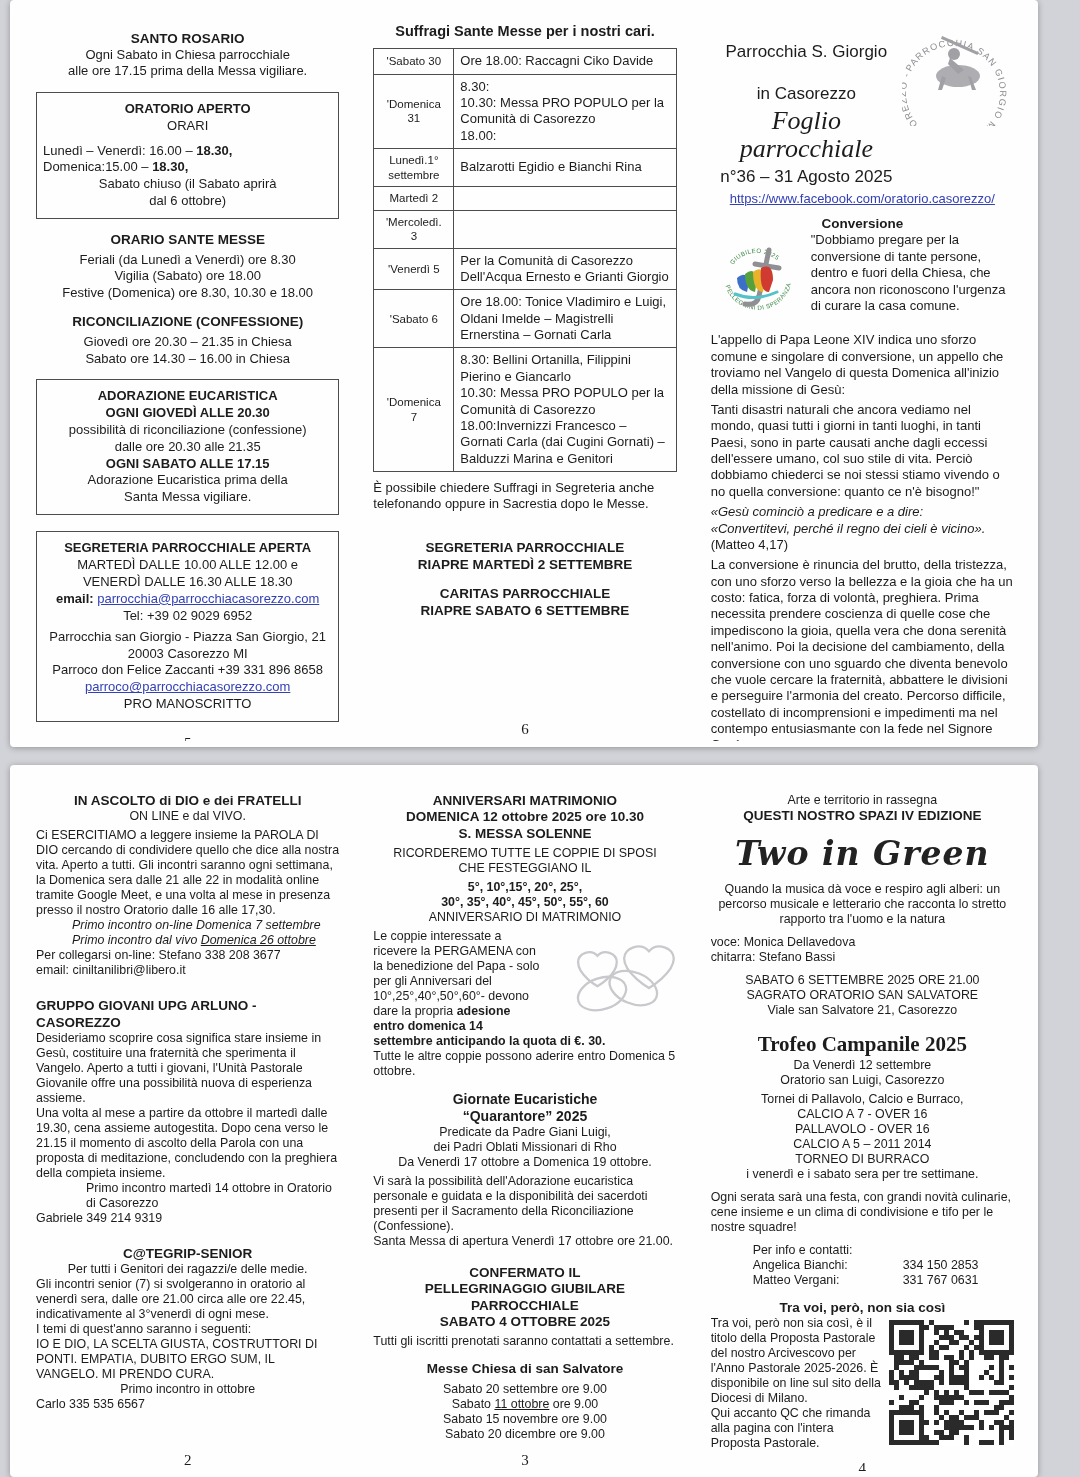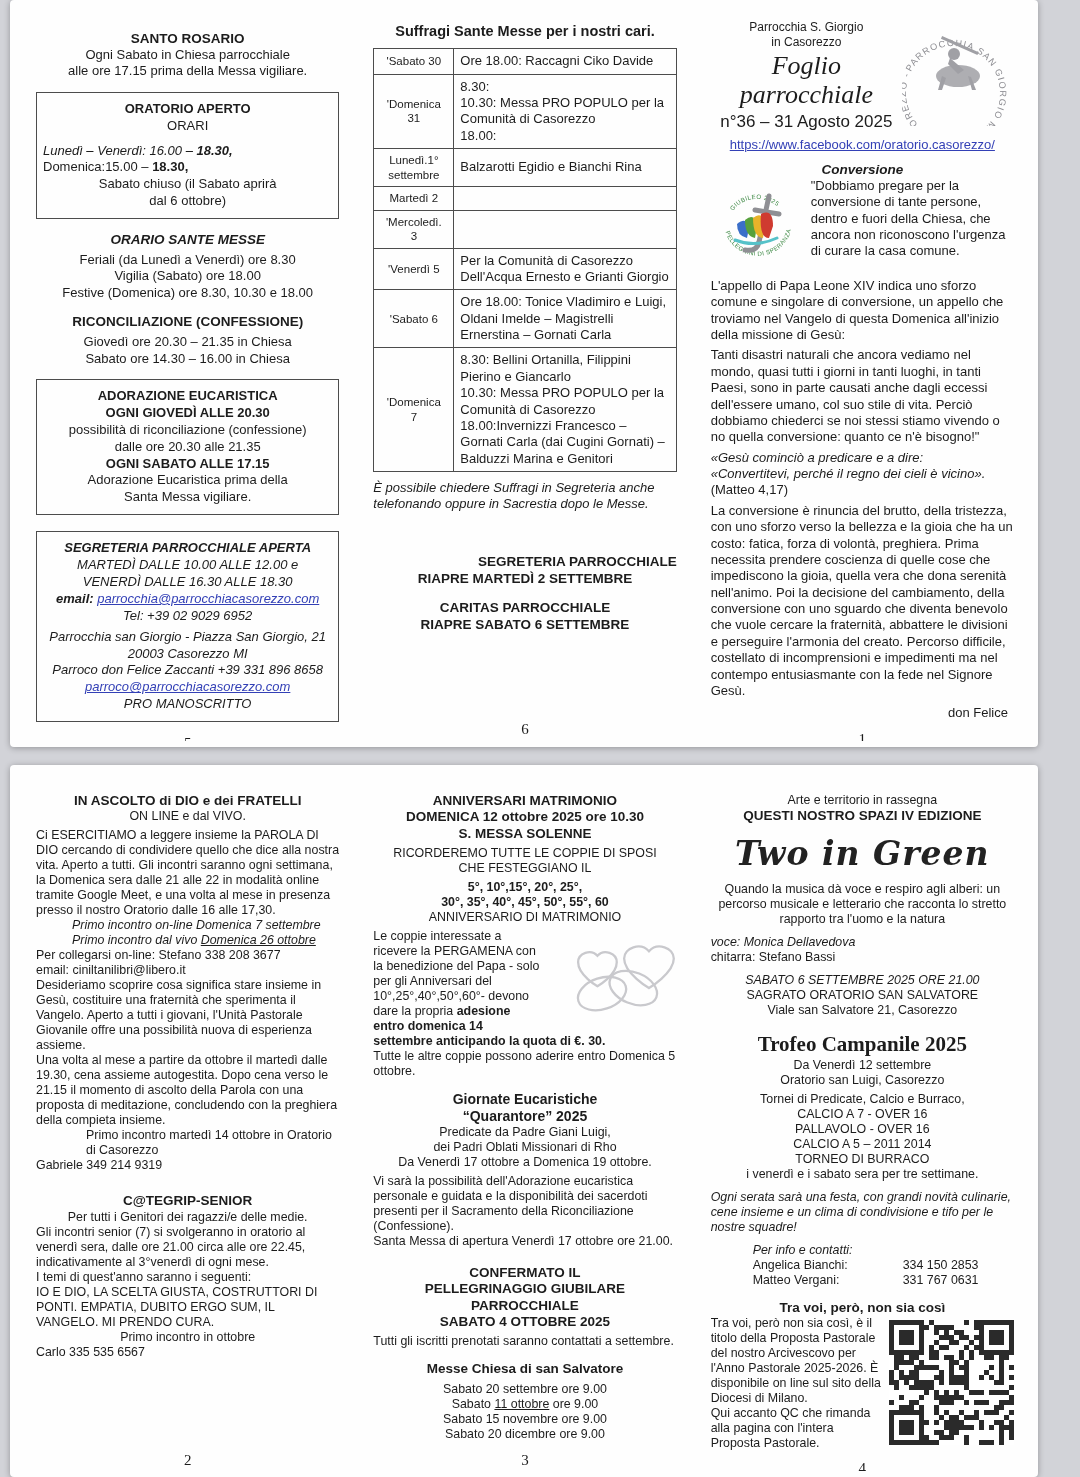--- a/index.html
+++ b/index.html
@@ -20,32 +20,32 @@
   .sheet2 { top:765px; height:712px; }
   .cols { display:flex; gap:34px; height:100%; padding:14px 24px 6px 26px; }
   .sheet2 .cols { padding-top:28px; }
   .col { flex:1 1 0; display:flex; flex-direction:column; font-size:13px; line-height:1.26; overflow:hidden; }
   .sheet2 .col { font-size:12.4px; line-height:1.21; }
   .pageno { margin-top:auto; text-align:center; font-family:"Liberation Serif", serif; font-size:15px; padding:8px 0 2px; }
   .b { font-weight:bold; }
   .u { text-decoration:underline; }
   .ctr { text-align:center; }
   .h { font-weight:bold; text-align:center; font-size:13.5px; }
-  .mt4{margin-top:4px;} .mt8{margin-top:8px;font-style:italic;} .mt12{margin-top:12px;} .mt16{margin-top:16px;} .mt20{margin-top:20px;} .mt26{margin-top:40px;text-align:right;}
+  .mt4{margin-top:4px;} .mt8{margin-top:8px;} .mt12{margin-top:12px;} .mt16{margin-top:16px;} .mt20{margin-top:20px;} .mt26{margin-top:26px;}
   .box { border:1.5px solid #4c4c4c; padding:8px 6px; margin:12px 0 4px; text-align:center; line-height:1.3; }
   a.link { color:#3340b6; text-decoration:underline; cursor:pointer; word-break:break-all; }
   
   table.mtable { width:100%; border-collapse:collapse; margin-top:8px; }
   table.mtable td { border:1.5px solid #4c4c4c; padding:4px 6px; vertical-align:middle; }
   td.day { width:80px; text-align:center; font-size:11.5px; white-space:pre-line; }
   td.txt { white-space:pre-line; }
   
   .p1head { display:flex; align-items:flex-start; }
   .p1head .txtblk { flex:1; text-align:center; padding-top:6px; }
-  .p1-parrocchia { font-size:12px; line-height:1.25; }
+  .p1-parrocchia { font-size:17px; line-height:1.25;margin-top:21px; }
   .foglio { font-family:"Liberation Serif", serif; font-style:italic; font-size:26px; line-height:1.1; margin-top:2px; }
   .numero { font-size:17px; margin-top:2px; }
   .quote { font-style:italic; }
   .sign { text-align:right; padding-right:6px; margin-top:6px; }
   .indent1 { padding-left:36px;font-style:italic; }
   .indent2 { padding-left:50px; }
   
   .rings { float:right; width:138px; margin:2px -6px 2px 4px; }
   
   .twogreen { font-family:"DejaVu Serif", serif; font-style:italic; font-weight:bold; font-size:33px; text-align:center; letter-spacing:1px; margin:10px 0 8px; color:#222; }
@@ -240,20 +240,21 @@
 
     <div class="col">
       <div class="h">IN ASCOLTO di DIO e dei FRATELLI</div>
       <div class="ctr">ON LINE e dal VIVO.</div>
       <div class="mt4">Ci ESERCITIAMO a leggere insieme la PAROLA DI DIO cercando di condividere quello che dice alla nostra vita. Aperto a tutti. Gli incontri saranno ogni settimana, la Domenica sera dalle 21 alle 22 in modalità online tramite Google Meet, e una volta al mese in presenza presso il nostro Oratorio dalle 16 alle 17,30.</div>
       <div class="indent1">Primo incontro on-line Domenica 7 settembre</div>
       <div class="indent1"><span>Primo incontro dal vivo </span><span class="u">Domenica 26 ottobre</span></div>
       <div>Per collegarsi on-line: Stefano 338 208 3677</div>
       <div>email:  ciniltanilibri@libero.it</div>
 
+      <div class="h mt20" style="text-align:left;">GRUPPO GIOVANI UPG ARLUNO - CASOREZZO</div>
       <div>Desideriamo scoprire cosa significa stare insieme in Gesù, costituire una fraternità che sperimenta il Vangelo. Aperto a tutti i giovani, l'Unità Pastorale Giovanile offre una possibilità nuova di esperienza assieme.</div>
       <div>Una volta al mese a partire da ottobre il martedì dalle 19.30, cena assieme autogestita. Dopo cena verso le 21.15 il momento di ascolto della Parola con una proposta di meditazione, concludendo con la preghiera della compieta insieme.</div>
       <div class="indent2">Primo incontro martedì 14 ottobre in Oratorio di Casorezzo</div>
       <div>Gabriele 349 214 9319</div>
 
       <div class="h mt20">C@TEGRIP-SENIOR</div>
       <div class="ctr">Per tutti i Genitori dei ragazzi/e delle medie.</div>
       <div>Gli incontri senior (7) si svolgeranno in oratorio al venerdì sera, dalle ore 21.00 circa alle ore 22.45, indicativamente al 3°venerdì di ogni mese.</div>
       <div>I temi di quest'anno saranno i seguenti:</div>
       <div>IO E DIO, LA SCELTA GIUSTA, COSTRUTTORI DI PONTI. EMPATIA, DUBITO ERGO SUM, IL VANGELO. MI PRENDO CURA.</div>
@@ -310,21 +311,21 @@
       <div class="ctr">Quando la musica dà voce e respiro agli alberi: un percorso musicale e letterario che racconta lo stretto rapporto tra l'uomo e la natura</div>
       <div class="mt8">voce: Monica Dellavedova</div>
       <div>chitarra: Stefano Bassi</div>
       <div class="ctr mt8">SABATO 6 SETTEMBRE 2025 ORE 21.00</div>
       <div class="ctr">SAGRATO ORATORIO SAN SALVATORE</div>
       <div class="ctr">Viale san Salvatore 21, Casorezzo</div>
 
       <div class="trofeo">Trofeo Campanile 2025</div>
       <div class="ctr">Da Venerdì 12 settembre</div>
       <div class="ctr">Oratorio san Luigi, Casorezzo</div>
-      <div class="ctr mt4">Tornei di Predicate, Calcio e Burraco,</div>
+      <div class="ctr mt4">Tornei di Pallavolo, Calcio e Burraco,</div>
       <div class="ctr">CALCIO A 7 - OVER 16</div>
       <div class="ctr">PALLAVOLO - OVER 16</div>
       <div class="ctr">CALCIO A 5 – 2011 2014</div>
       <div class="ctr">TORNEO DI BURRACO</div>
       <div class="ctr">i venerdì e i sabato sera per tre settimane.</div>
       <div class="mt8">Ogni serata sarà una festa, con grandi novità culinarie, cene insieme e un clima di condivisione e tifo per le nostre squadre!</div>
       <div class="mt8" style="padding-left:42px;">Per info e contatti:</div>
       <div class="contact">
           <span class="n">Angelica Bianchi:</span>
           <span>334 150 2853</span>

